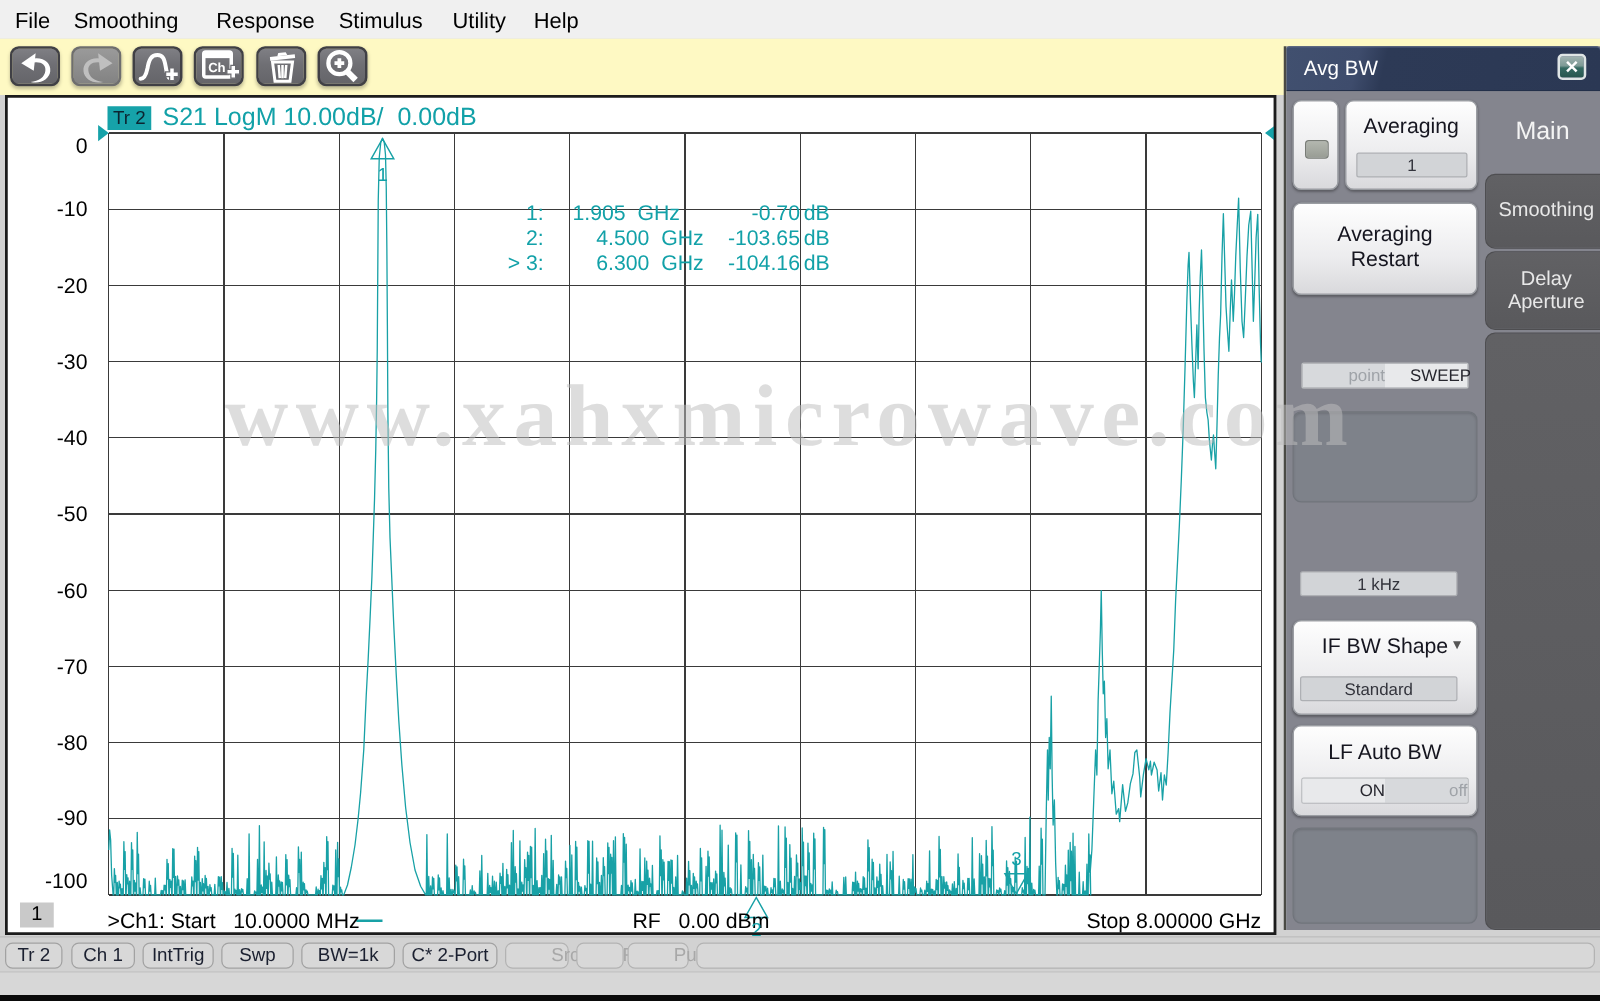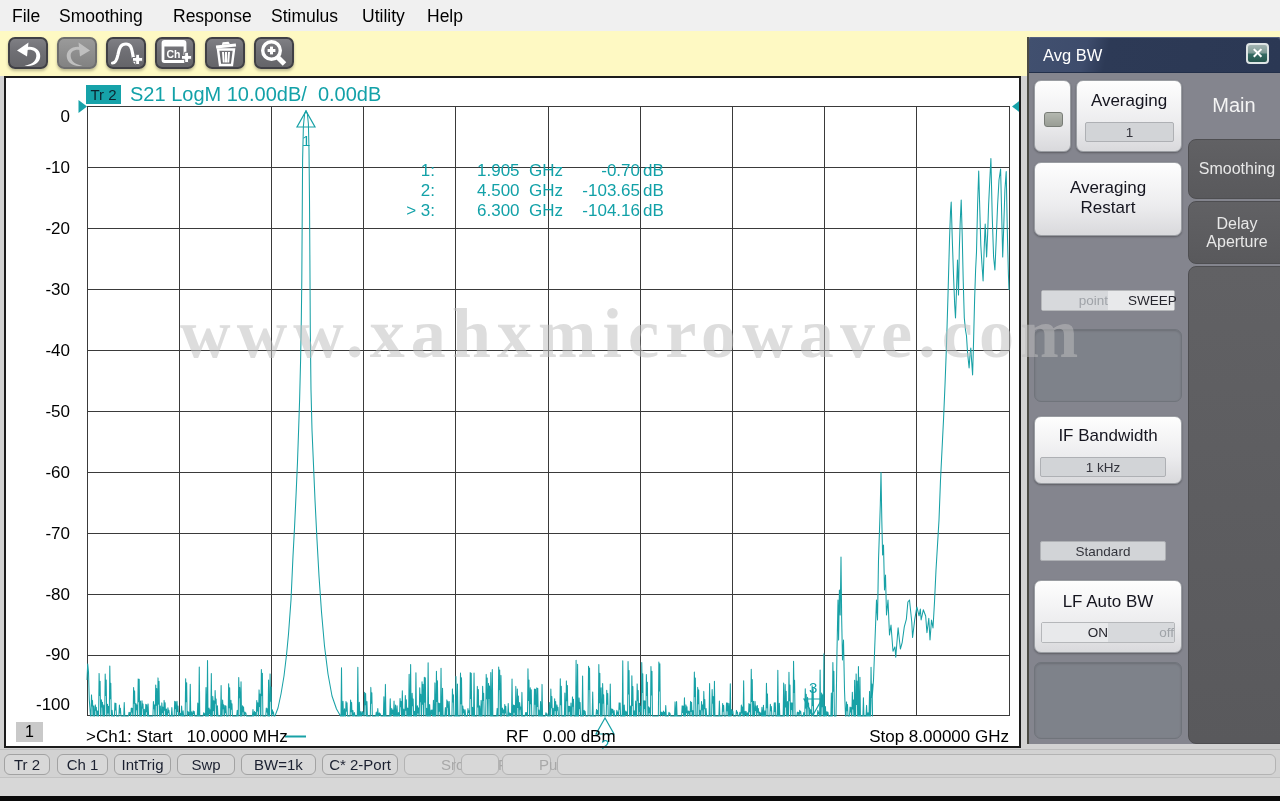--- a/index.html
+++ b/index.html
@@ -181,21 +181,21 @@
 <div class="ylab" style="left:6px;top:220px">-20</div>
 <div class="ylab" style="left:6px;top:281px">-30</div>
 <div class="ylab" style="left:6px;top:342px">-40</div>
 <div class="ylab" style="left:6px;top:403px">-50</div>
 <div class="ylab" style="left:6px;top:464px">-60</div>
 <div class="ylab" style="left:6px;top:525px">-70</div>
 <div class="ylab" style="left:6px;top:586px">-80</div>
 <div class="ylab" style="left:6px;top:646px">-90</div>
 <div class="ylab" style="left:6px;top:696px">-100</div>
 <div class="mrow teal" style="left:405px;top:161px;width:30px;text-align:right"> 1:</div>
-<div class="mrow teal" style="left:477px;top:161px">1.905&nbsp; GHz</div>
+<div class="mrow teal" style="left:458px;top:161px">1.905&nbsp; GHz</div>
 <div class="mrow teal" style="left:560px;top:161px;width:80px;text-align:right">-0.70</div>
 <div class="mrow teal" style="left:643px;top:161px">dB</div>
 <div class="mrow teal" style="left:405px;top:181px;width:30px;text-align:right"> 2:</div>
 <div class="mrow teal" style="left:477px;top:181px">4.500&nbsp; GHz</div>
 <div class="mrow teal" style="left:560px;top:181px;width:80px;text-align:right">-103.65</div>
 <div class="mrow teal" style="left:643px;top:181px">dB</div>
 <div class="mrow teal" style="left:405px;top:201px;width:30px;text-align:right">&gt; 3:</div>
 <div class="mrow teal" style="left:477px;top:201px">6.300&nbsp; GHz</div>
 <div class="mrow teal" style="left:560px;top:201px;width:80px;text-align:right">-104.16</div>
 <div class="mrow teal" style="left:643px;top:201px">dB</div>
@@ -221,22 +221,22 @@
   <div class="pbtn" style="left:5px;top:43px;width:37px;height:72px"></div>
 <div class="abs" style="left:15px;top:75px;width:19px;height:15px;border-radius:3px;background:linear-gradient(#b3b7af,#999d95);border:1px solid #787c76"></div>
 <div class="pbtn" style="left:47px;top:43px;width:106px;height:72px;padding-top:10px">Averaging</div>
 <div class="pfield" style="left:56px;top:85px;width:89px">1</div>
 <div class="pbtn" style="left:5px;top:125px;width:148px;height:74px;padding-top:15px;line-height:20px">Averaging<br>Restart</div>
 <div class="pseg" style="left:12px;top:253px">
       <div class="seg-off">point</div>
       <div class="seg-on">SWEEP</div>
     </div>
 <div class="pblank" style="top:292px;height:73px"></div>
-<div class="pbtn" style="left:5px;top:379px;width:148px;height:68px;padding-top:9px">IF Bandwidth</div>
 <div class="pfield" style="left:11px;top:420px">1 kHz</div>
+<div class="pbtn" style="left:5px;top:459px;width:148px;height:76px;padding-top:10px">IF BW Shape<span style="position:absolute;right:10px;top:13px;font-size:11px;color:#555">▼</span></div>
 <div class="pfield" style="left:11px;top:504px">Standard</div>
 <div class="pbtn" style="left:5px;top:543px;width:148px;height:73px;padding-top:11px">LF Auto BW</div>
 <div class="pseg" style="left:12px;top:585px">
       <div class="seg-on">ON</div>
       <div class="seg-off">off</div>
     </div>
 <div class="pblank" style="top:625px;height:77px"></div>
 </div>
 
 <div id="statusbar" class="abs">

